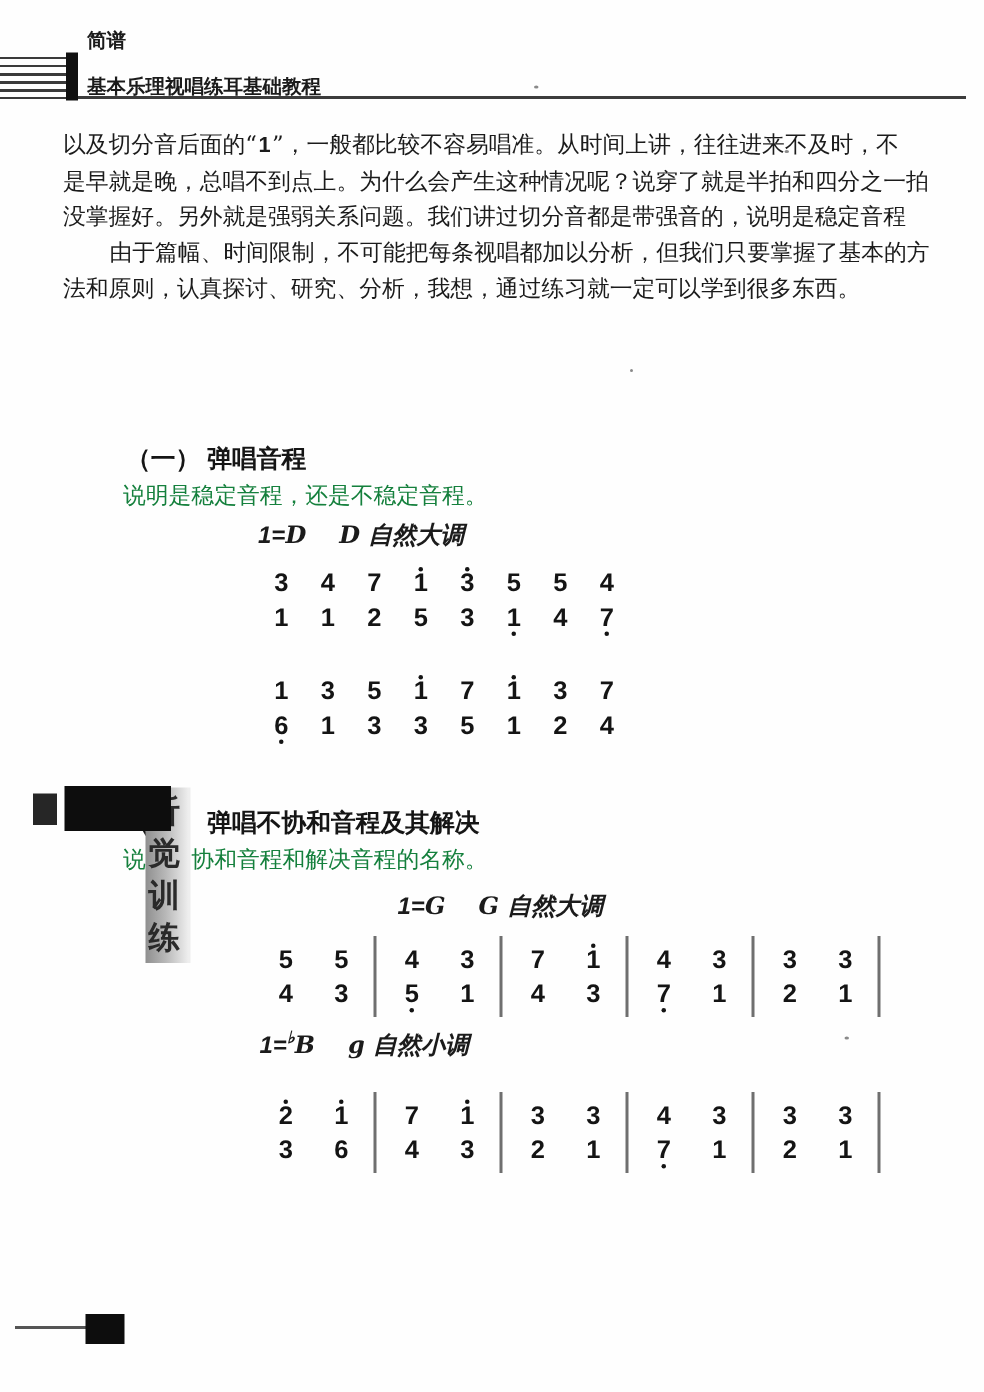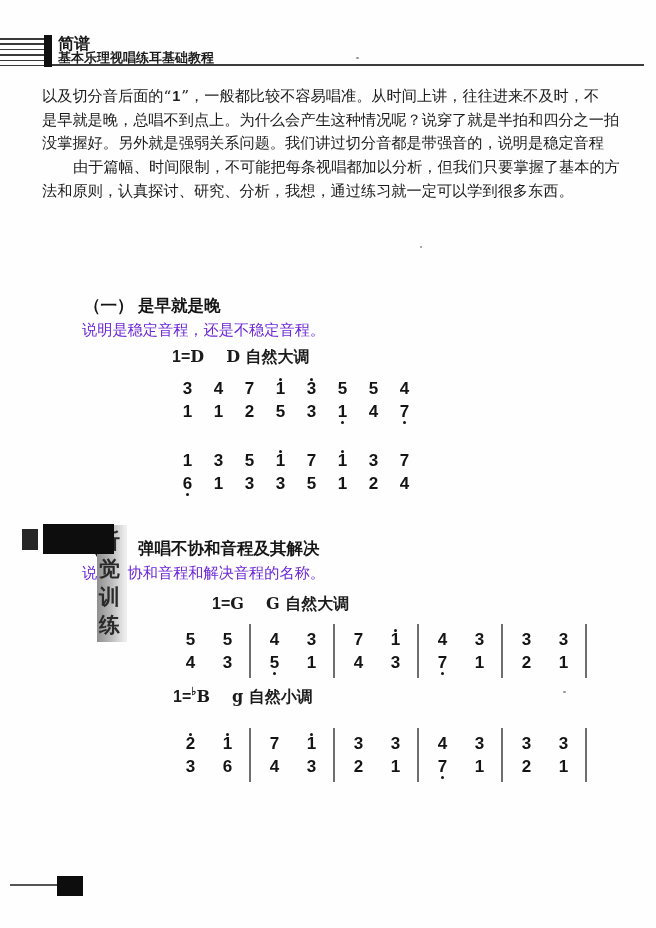--- a/index.html
+++ b/index.html
@@ -3,21 +3,21 @@
 <meta charset="utf-8">
 <style>
   html,body{margin:0;padding:0;background:#e9e9e9;}
   .page{position:relative;width:656px;height:928px;background:#fefefe;overflow:hidden;
         font-family:"DejaVu Serif","Liberation Serif",serif;color:#1b1b1b;}
 
   
   .hatch{position:absolute;left:0;top:38px;width:45px;height:28px;
          background:repeating-linear-gradient(to bottom,#3a3a3a 0 1.6px,transparent 1.6px 5.4px);}
   .vbar{position:absolute;left:44px;top:35px;width:8px;height:32px;background:#101010;}
-  .h-series{position:absolute;left:58px;top:34px;font-size:16px;font-weight:bold;font-family:Liberation Serif, serif;}
+  .h-series{position:absolute;left:58px;top:18px;font-size:13px;font-weight:bold;font-family:Liberation Serif, serif;}
   .h-title{position:absolute;left:58px;top:49px;font-size:13px;font-weight:bold;}
   .h-rule{position:absolute;left:52px;top:64px;width:592px;height:2px;background:#3c3c3c;}
 
   
   .body-text{position:absolute;left:42px;top:85px;width:582px;font-size:15.2px;line-height:23.7px;}
   .tline{white-space:nowrap;}
   .tline.ind{padding-left:31px;}
   .num{font-family:"Liberation Sans",sans-serif;font-weight:bold;font-size:14.5px;padding:0 1px;}
   .num_u{font-family:"Liberation Sans",sans-serif;font-weight:bold;font-size:14.5px;
          border-bottom:1.5px solid #1b1b1b;padding:0 1px;}
@@ -29,37 +29,37 @@
   .sec-title{position:absolute;left:97px;top:263px;z-index:2;
              font-family:"Liberation Sans",sans-serif;font-weight:bold;font-size:21px;
              letter-spacing:1px;color:#2a2a2a;padding:2px 6px 3px 2px;
              background:linear-gradient(90deg,#8f8f8f 0%,#b8b8b8 45%,#eeeeee 95%);}
 
   
   .ex-head{position:absolute;margin:0;font-family:"Liberation Sans",sans-serif;
            font-weight:bold;font-size:16.5px;color:#151515;}
   .ex1h{left:84px;top:295px;}
   .ex2h{left:84px;top:538px;}
-  .ex-desc{position:absolute;margin:0;font-size:15.2px;color:#6d28d9;}
+  .ex-desc{position:absolute;margin:0;font-size:15.2px;color:#15803d;}
   .ex1d{left:82px;top:320px;}
   .ex2d{left:82px;top:563px;}
 
   
   .stave{position:absolute;}
   .stave0{left:170px;top:347px;}
   .stave1{left:170px;top:440px;}
   .stave2{left:170px;top:594px;}
   .stave3{left:170px;top:687px;}
-  .stave-label{font-size:16px;font-weight:bold;white-space:nowrap;}
+  .stave-label{font-size:16px;font-weight:bold;white-space:nowrap;font-style:italic;}
   .stave-label .key{font-family:"Liberation Sans",sans-serif;}
   .stave-label .kletter{font-family:"DejaVu Serif",serif;}
   .stave-label .acc{font-size:11px;vertical-align:top;position:relative;top:-2px;}
   .stave-label .mode{margin-left:22px;font-weight:bold;font-size:16px;}
   .stave0 .stave-label,.stave1 .stave-label{margin-left:2px;}
-  .stave2 .stave-label{margin-left:42px;}
+  .stave2 .stave-label{margin-left:95px;}
   .stave3 .stave-label{margin-left:3px;}
   .grid{display:flex;align-items:center;margin-top:9px;margin-left:2px;}
   .stave3 .grid{margin-top:20px;}
   .measure{display:flex;}
   .mcol{width:31px;}
   .barred .mcol{width:37px;}
   .note{position:relative;display:block;height:23px;line-height:23px;text-align:center;
         font-family:"Liberation Sans",sans-serif;font-weight:bold;font-size:17px;color:#141414;}
   .note.up::before{content:"";position:absolute;left:50%;top:1px;margin-left:-1.5px;
         width:3px;height:3px;border-radius:50%;background:#141414;}
@@ -96,21 +96,21 @@
       <div class="tline ind"><span>由于篇幅、时间限制，不可能把每条视唱都加以分析，但我们只要掌握了基本的方</span></div>
       <div class="tline"><span>法和原则，认真探讨、研究、分析，我想，通过练习就一定可以学到很多东西。</span></div>
     </div>
 
   <div class="sec-head">
     <span class="sq"></span>
     <span class="blackbox"></span>
     <span class="sec-title">听觉训练</span>
   </div>
 
-  <h3 class="ex-head ex1h">（一） 是早就是晚</h3>
+  <h3 class="ex-head ex1h">（一） 弹唱音程</h3>
   <p class="ex-desc ex1d">说明是稳定音程，还是不稳定音程。</p>
   <div class="stave stave0">
       <div class="stave-label"><span class="key"><span>1=</span><span class="kletter">D</span></span><span class="mode">D 自然大调</span></div>
       <div class="grid">
         <div class="measure">
           <div class="mcol">
             <span class="note">3</span>
             <span class="note">1</span>
           </div>
           <div class="mcol">

